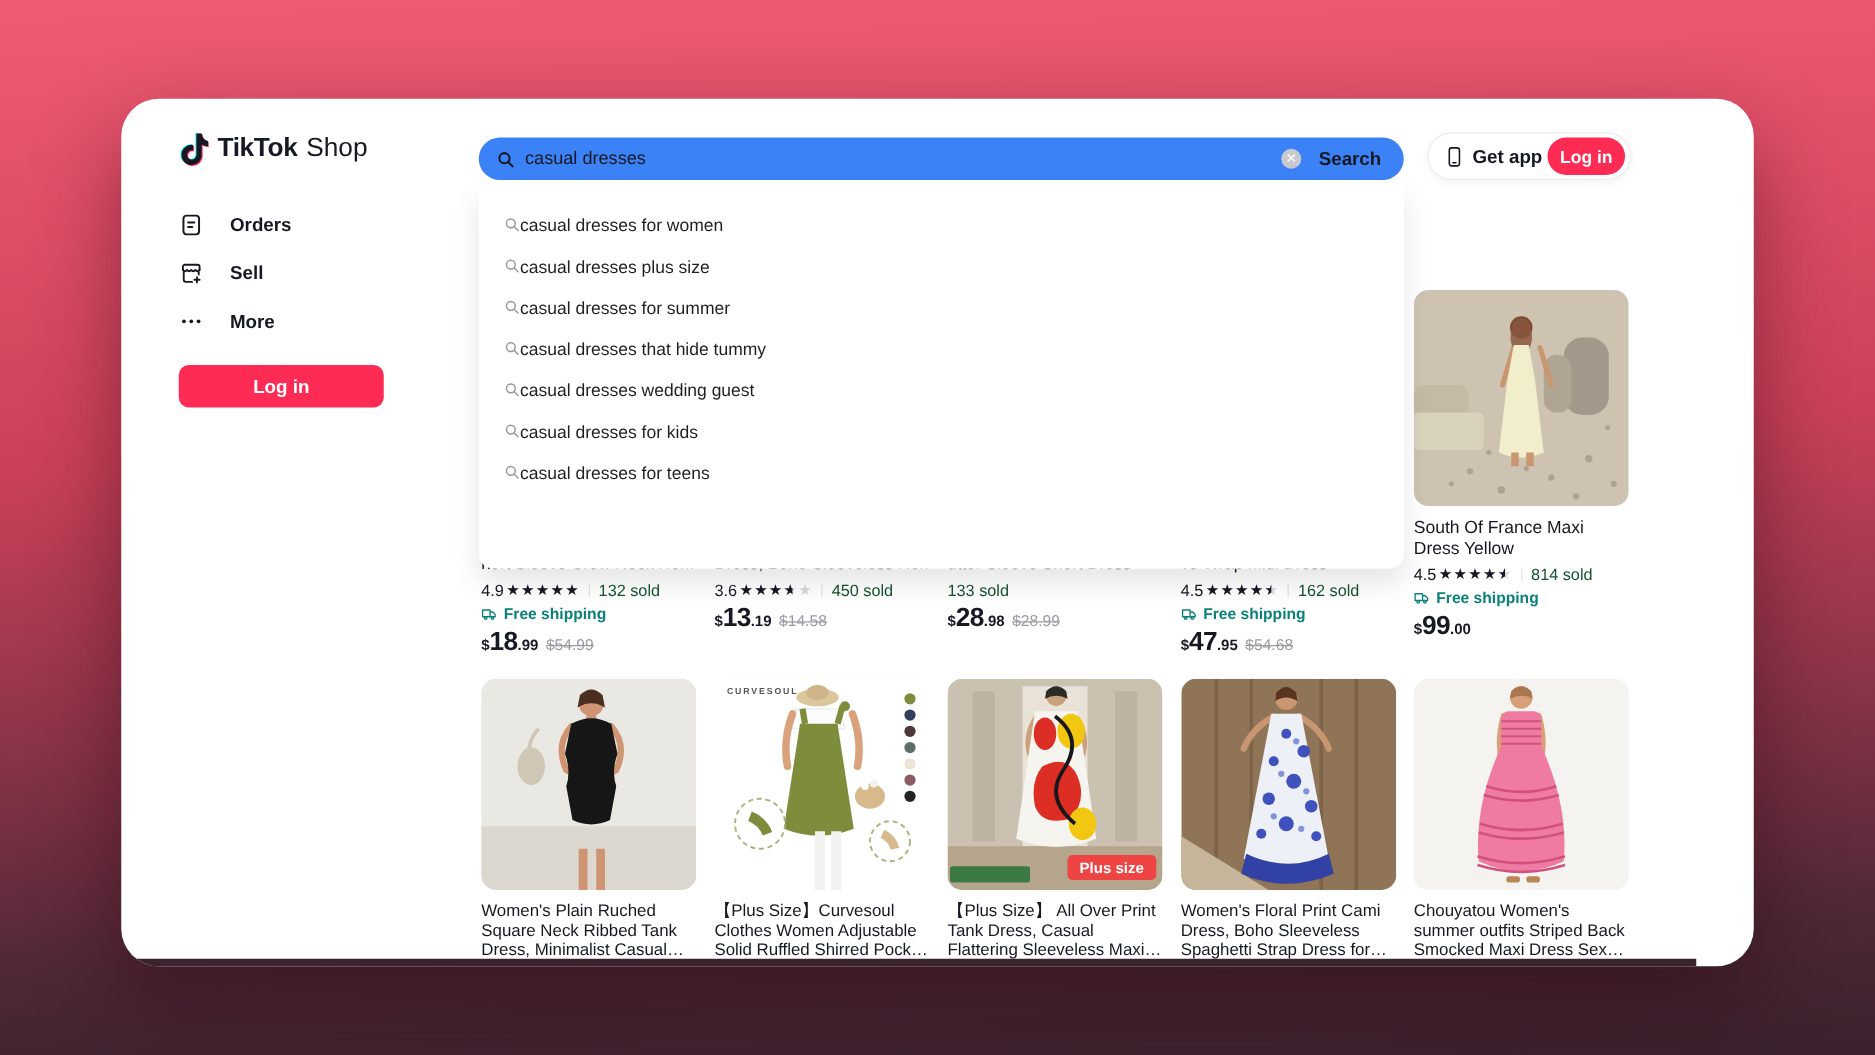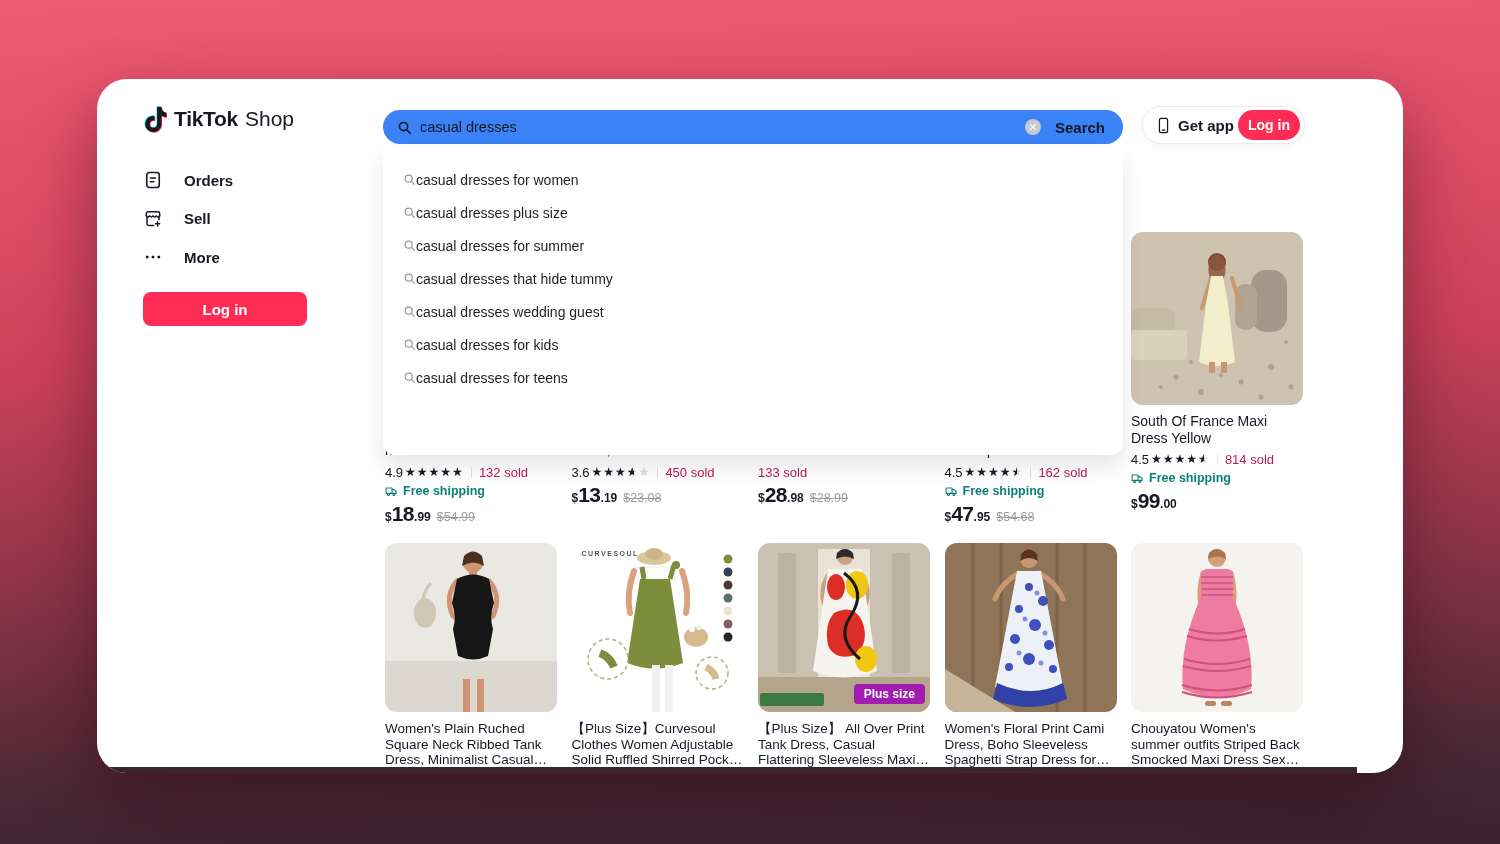--- a/index.html
+++ b/index.html
@@ -49,31 +49,31 @@
   .peek { height:48px; margin-top:6px; display:flex; align-items:flex-end; overflow:hidden;
     font-size:13.5px; line-height:16px; color:#161823; white-space:nowrap; }
   .ptitle1 { margin-top:8px; font-size:14px; line-height:16.5px; color:#161823; }
   .ptitle2 { margin-top:9px; font-size:13.5px; line-height:15.5px; color:#161823;
     display:-webkit-box; -webkit-line-clamp:3; -webkit-box-orient:vertical; overflow:hidden; }
   .rating-row { margin-top:5px; height:16px; display:flex; align-items:center; font-size:13px; color:#161823; }
   .stars { position:relative; display:inline-block; font-size:12px; letter-spacing:1px; line-height:1; margin-left:2px; }
   .stars-base { color:#d8d8dc; }
   .stars-fill { position:absolute; left:0; top:0; width:0; overflow:hidden; white-space:nowrap; color:#161823; }
   .rdivider { width:1px; height:11px; background:#e3e3e6; margin:0 7px; }
-  .sold { color:#be185d;text-align:right; }
+  .sold { color:#14532d;text-align:right; }
   .ship-row { margin-top:3px; height:16px; display:flex; align-items:center; gap:5px;
     color:#0b817a; font-size:12.5px; font-weight:700; }
   .price-row { margin-top:3px; height:26px; display:flex; align-items:baseline; color:#161823; }
   .cur { font-size:12px; font-weight:700; }
   .whole { font-size:21px; font-weight:700; letter-spacing:-0.5px; }
   .cents { font-size:12px; font-weight:700; }
   .old { font-size:12.5px; font-weight:400; color:#9b9ca1; text-decoration:line-through; margin-left:6px; }
   .img-brand { position:absolute; left:10px; top:7px; font-size:7px; font-weight:700;
     letter-spacing:1.5px; color:#55554d; }
-  .plus-badge { position:absolute; right:5px; bottom:8px; background:#a21caf; color:#fff;
+  .plus-badge { position:absolute; right:5px; bottom:8px; background:#ef4444; color:#fff;
     font-size:12px; font-weight:700; padding:3px 10px; border-radius:4px; }
 
   
   .dropdown { position:absolute; left:286px; top:68px; width:740px; height:308px; background:#fff;
     border-radius:0 0 12px 12px; box-shadow:0 12px 22px rgba(0,0,0,.10); padding-top:16px;
     overflow:hidden; z-index:40; }
   .sugg { height:33px; display:flex; align-items:center; padding:0 20px; cursor:pointer; }
   .sugg-label { font-size:14px; color:#1f1f23; }
 
   .footer-strip { position:absolute; left:8px; right:46px; bottom:0; height:6px; background:#3a242e; z-index:50; }
@@ -198,21 +198,21 @@
             <span class="stars">
               <span class="stars-base">★★★★★</span><span class="stars-fill" style="width: 72%;">★★★★★</span>
             </span>
             <span class="rdivider"></span>
             <span class="sold">450 sold</span>
           </div>
           <div class="price-row">
             <span class="cur">$</span>
               <span class="whole">13</span>
               <span class="cents">.19</span>
-            <span class="old">$23.08</span>
+            <span class="old">$14.58</span>
           </div>
         </div>
 
         <div class="pcard">
           <div class="pimg pimg1"></div>
           <div class="peek">utter Sleeve Short Dress</div>
           <div class="rating-row">
             <span class="sold">133 sold</span>
           </div>
           <div class="price-row">

